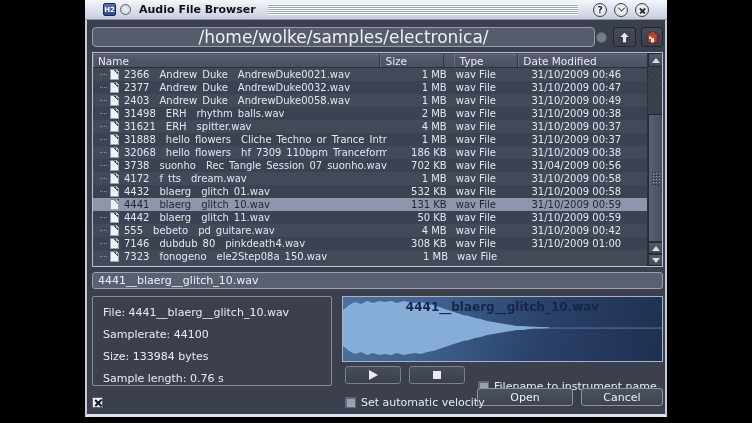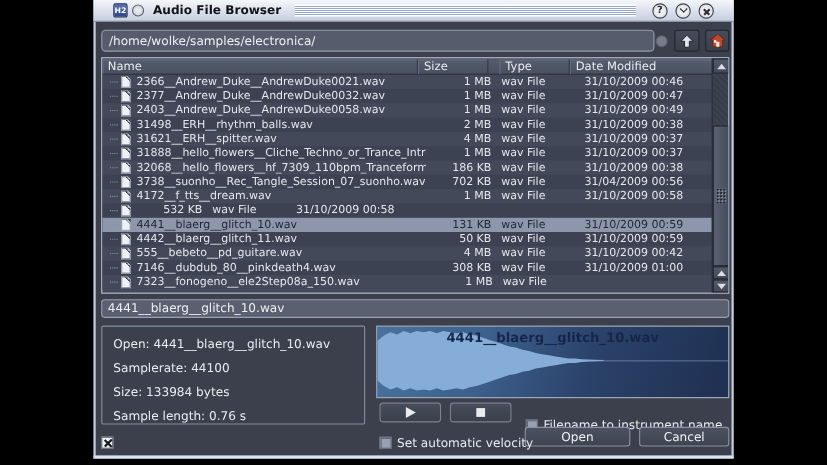--- a/index.html
+++ b/index.html
@@ -22,22 +22,22 @@
            background:repeating-linear-gradient(to bottom,#ffffff 0 1px,#93a9cf 1px 2px);}
   .tb-btn{width:14px;height:14px;border-radius:50%;border:1px solid #3c4048;position:relative;
           background:radial-gradient(#fbfbfc,#d3d6dd);display:flex;align-items:center;justify-content:center;
           font-size:9px;font-weight:bold;color:#24282e;margin-left:3px;flex:none;}
   .chev{width:5px;height:5px;border-right:1.6px solid #2a2e34;border-bottom:1.6px solid #2a2e34;
         transform:rotate(45deg) translate(-1px,-1px);}
   .xbar{position:absolute;left:3px;top:6px;width:7px;height:1.6px;background:#2a2e34;}
   .x1{transform:rotate(45deg);} .x2{transform:rotate(-45deg);}
   
   .path-field{position:absolute;left:5px;top:27px;width:503px;height:20px;background:#565c6b;
-              border:1px solid #959dae;border-radius:4px;color:#eef0f5;font-size:11px;
-              padding:0 6px;font-family:inherit;outline:none;}
+              border:1px solid #959dae;border-radius:4px;color:#eef0f5;font-size:17px;
+              padding:0 6px;font-family:inherit;outline:none;text-align:center;}
   .led{position:absolute;left:509px;top:32px;width:11px;height:11px;border-radius:50%;
        background:#767c89;border:1px solid #5a6070;}
   .sq-btn{position:absolute;top:27px;height:20px;background:linear-gradient(#464c59,#3a3f4b);
           border:1px solid #21252d;border-radius:3px;display:flex;align-items:center;justify-content:center;}
   .up-btn{left:526px;width:23px;}
   .home-btn{left:554px;width:22px;}
   
   .tbl{position:absolute;left:5px;top:52px;width:571px;height:215px;background:#434959;
        border:1px solid #b9c2d4;overflow:hidden;}
   .thead{position:absolute;left:0;top:1px;width:555px;height:14px;display:flex;
@@ -227,20 +227,21 @@
             <span class="dash"></span>
             <span class="ficon"></span>
             <span class="c cn">4172__f_tts__dream.wav</span>
             <span class="c cs">1 MB</span>
             <span class="c ct">wav File</span>
             <span class="c cd">31/10/2009 00:58</span>
           </div>
           <div class="row odd">
             <span class="dash"></span>
             <span class="ficon"></span>
+            <span class="c cn">4432__blaerg__glitch_01.wav</span>
             <span class="c cs">532 KB</span>
             <span class="c ct">wav File</span>
             <span class="c cd">31/10/2009 00:58</span>
           </div>
           <div class="row selected">
             <span class="dash"></span>
             <span class="ficon"></span>
             <span class="c cn">4441__blaerg__glitch_10.wav</span>
             <span class="c cs">131 KB</span>
             <span class="c ct">wav File</span>
@@ -290,21 +291,21 @@
           </div>
         <div class="sb-btn sb-down">
             <span class="tri-down"></span>
           </div>
       </div>
     </div>
 
     <input class="fname" readonly="" value="4441__blaerg__glitch_10.wav" style="">
 
     <div class="info">
-      <div>Open: 4441__blaerg__glitch_10.wav</div>
+      <div>File: 4441__blaerg__glitch_10.wav</div>
       <div>Samplerate: 44100</div>
       <div>Size: 133984 bytes</div>
       <div>Sample length: 0.76 s</div>
     </div>
 
     <div class="wave">
       <svg viewBox="0 0 319 64" preserveAspectRatio="none">
         <rect x="0" y="30.6" width="319" height="0.9" fill="#9cc0e8" opacity="0.5"></rect>
         <path fill="#86add8" d="M0,13 L6,8 12,5 18,7 24,4 30,6 36,4 42,5 48,4 54,6 60,4 66,5 72,6 78,5 84,7 90,8 96,10 102,12 108,14 114,16 120,18 126,19 132,21 138,22 144,24 150,25 156,26 162,27 168,28 174,29 180,29 186,29.6 192,29.8 198,30 206,30.3 206,30.9 198,31.4 192,31.6 186,32 180,33 174,33 168,34 162,35 156,36 150,37 144,38 138,40 132,41 126,43 120,44 114,46 108,48 102,50 96,52 90,54 84,55 78,57 72,56 66,57 60,58 54,56 48,58 42,57 36,58 30,56 24,58 18,55 12,57 6,54 0,49 Z"></path>
       </svg>

